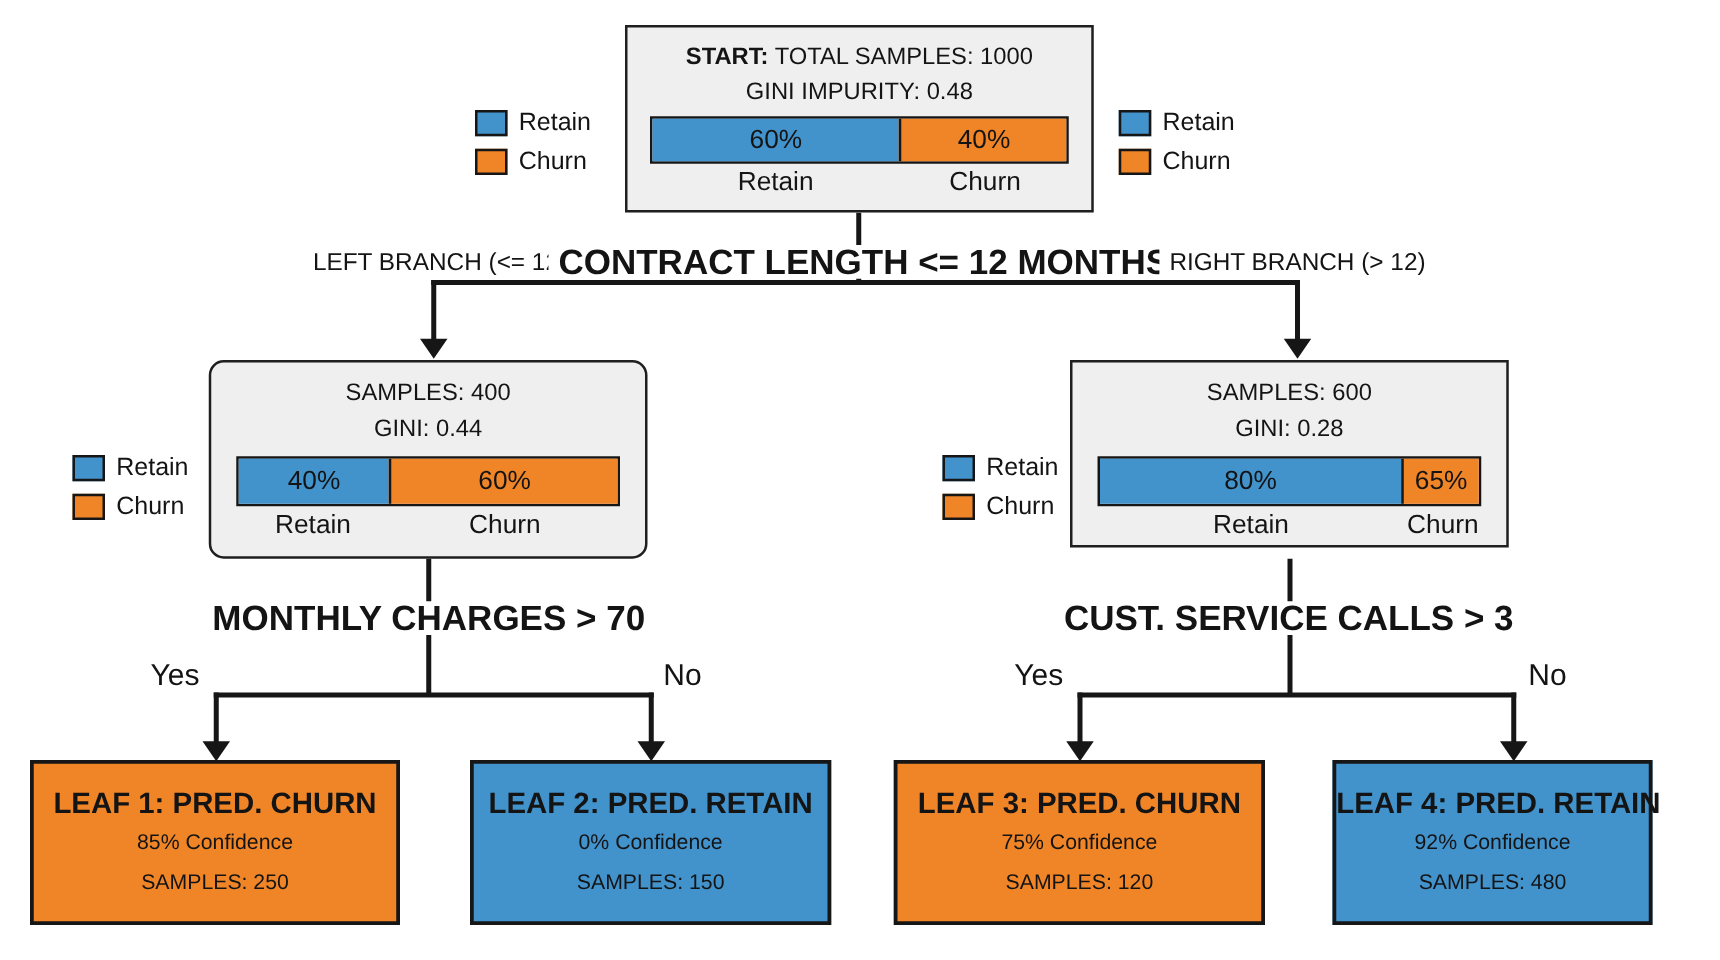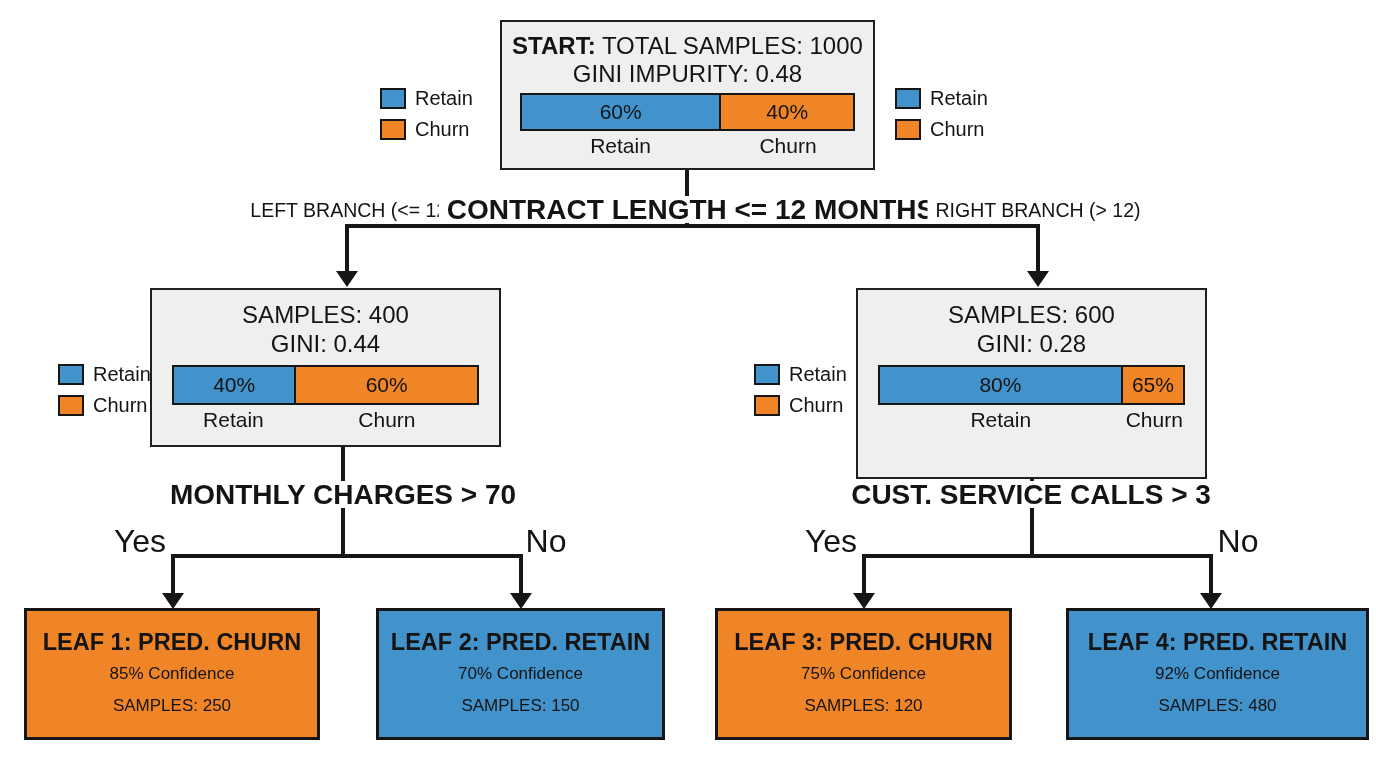--- a/index.html
+++ b/index.html
@@ -4,21 +4,21 @@
 <style>
   html,body { margin:0; padding:0; background:#fff; }
   .canvas {
     position:relative; width:1376px; height:768px; background:var(--background,#fff);
     font-family:"Liberation Sans", sans-serif; color:#141414; overflow:hidden;
   }
   .node {
     position:absolute; background:var(--node-bg,#efefef);
     border:2px solid #1f1f1f; box-sizing:border-box; text-align:center;
   }
-  .node .nline { font-size:24px; line-height:28px; }
+  .node .nline { font-size:19px; line-height:28px; }
   .node.child .nline { line-height:29px; }
   .b { font-weight:bold; }
   .bar { display:flex; border:2px solid #161616; height:38px; box-sizing:border-box; margin:5px 18px 0; background:#fff; }
   .node.child .bar { height:40px; margin:7px 20px 0; }
   .seg { display:flex; align-items:center; justify-content:center; font-size:21px; white-space:nowrap; overflow:hidden; }
   .seg.retain { background:var(--retain-blue,#4292cc); }
   .seg.churn  { background:var(--churn-orange,#f08528); border-left:2px solid #161616; }
   .bar-labels { display:flex; margin:1px 18px 0; font-size:21px; line-height:27px; }
   .node.child .bar-labels { margin:1px 20px 0; }
   .bar-labels span { display:block; text-align:center; white-space:nowrap; }
@@ -33,21 +33,21 @@
   .arrow-down {
     position:absolute; width:0; height:0;
     border-left:11px solid transparent; border-right:11px solid transparent;
     border-top:16px solid var(--line,#161616);
   }
   .branch-label {
     position:absolute; transform:translateX(-50%); white-space:nowrap;
     background:#fff; padding:0 8px; font-size:19.5px; line-height:26px;
   }
   .split-label { font-weight:bold; font-size:28px; line-height:27px; }
-  .yesno { position:absolute; transform:translateX(-50%); font-size:32px; line-height:28px; }
+  .yesno { position:absolute; transform:translateX(-50%); font-size:24px; line-height:28px; }
   .leaf {
     position:absolute; top:608px; height:132px; border:3px solid #161616; box-sizing:border-box;
     display:flex; flex-direction:column; justify-content:center; text-align:center; gap:4px;
   }
   .leaf.churn  { background:var(--churn-orange,#f08528); }
   .leaf.retain { background:var(--retain-blue,#4292cc); }
   .leaf .l1 { font-weight:bold; font-size:23.5px; line-height:28px; white-space:nowrap; }
   .leaf .l2, .leaf .l3 { font-size:17px; line-height:28px; white-space:nowrap; }
 </style>
 </head>
@@ -127,34 +127,34 @@
     <div class="legend-row">
       <span class="swatch churn"></span>
       <span>Churn</span>
     </div>
   </div>
 
   <div class="branch-label" style="left:352px;top:197px;">LEFT BRANCH (&lt;= 12)</div>
   <div class="branch-label split-label" style="left:691px;top:196px;">CONTRACT LENGTH &lt;= 12 MONTHS</div>
   <div class="branch-label" style="left:1038px;top:197px;">RIGHT BRANCH (&gt; 12)</div>
 
-  <div class="node child" style="left:150px;top:288px;width:351px;height:159px;padding-top:10px;">
+  <div class="node child" style="left:167px;top:288px;width:351px;height:159px;padding-top:10px;border-radius:12px;">
     <div class="nline">SAMPLES: 400</div>
     <div class="nline">GINI: 0.44</div>
     <div class="bar">
       <div class="seg retain" style="width: 40%;">40%</div>
       <div class="seg churn" style="width: 60%;">60%</div>
     </div>
     <div class="bar-labels">
       <span style="width: 40%;">Retain</span>
       <span style="width: 60%;">Churn</span>
     </div>
   </div>
 
-  <div class="node child" style="left:856px;top:288px;width:351px;height:191px;padding-top:10px;">
+  <div class="node child" style="left:856px;top:288px;width:351px;height:150px;padding-top:10px;">
     <div class="nline">SAMPLES: 600</div>
     <div class="nline">GINI: 0.28</div>
     <div class="bar">
       <div class="seg retain" style="width: 80%;">80%</div>
       <div class="seg churn" style="width: 20%;">65%</div>
     </div>
     <div class="bar-labels">
       <span style="width: 80%;">Retain</span>
       <span style="width: 20%;">Churn</span>
     </div>
@@ -168,27 +168,27 @@
   <div class="yesno" style="left:831px;top:527px;">Yes</div>
   <div class="yesno" style="left:1238px;top:527px;">No</div>
 
   <div class="leaf churn" style="left:24px;width:296px;">
     <div class="l1">LEAF 1: PRED. CHURN</div>
     <div class="l2">85% Confidence</div>
     <div class="l3">SAMPLES: 250</div>
   </div>
   <div class="leaf retain" style="left:376px;width:289px;">
     <div class="l1">LEAF 2: PRED. RETAIN</div>
-    <div class="l2">70% Confidence</div>
+    <div class="l2">0% Confidence</div>
     <div class="l3">SAMPLES: 150</div>
   </div>
   <div class="leaf churn" style="left:715px;width:297px;">
     <div class="l1">LEAF 3: PRED. CHURN</div>
     <div class="l2">75% Confidence</div>
     <div class="l3">SAMPLES: 120</div>
   </div>
-  <div class="leaf retain" style="left:1066px;width:303px;">
+  <div class="leaf retain" style="left:1066px;width:256px;">
     <div class="l1">LEAF 4: PRED. RETAIN</div>
     <div class="l2">92% Confidence</div>
     <div class="l3">SAMPLES: 480</div>
   </div>
 
 </div>
 
 </body></html>

